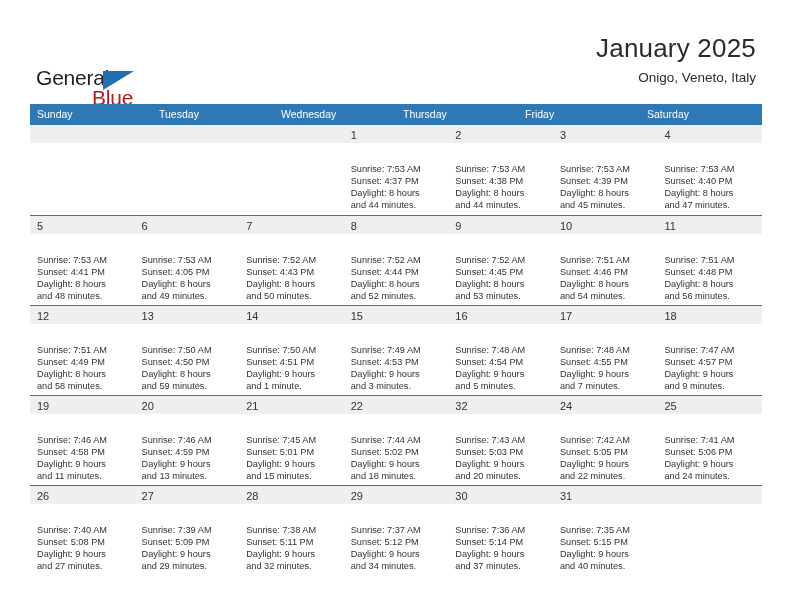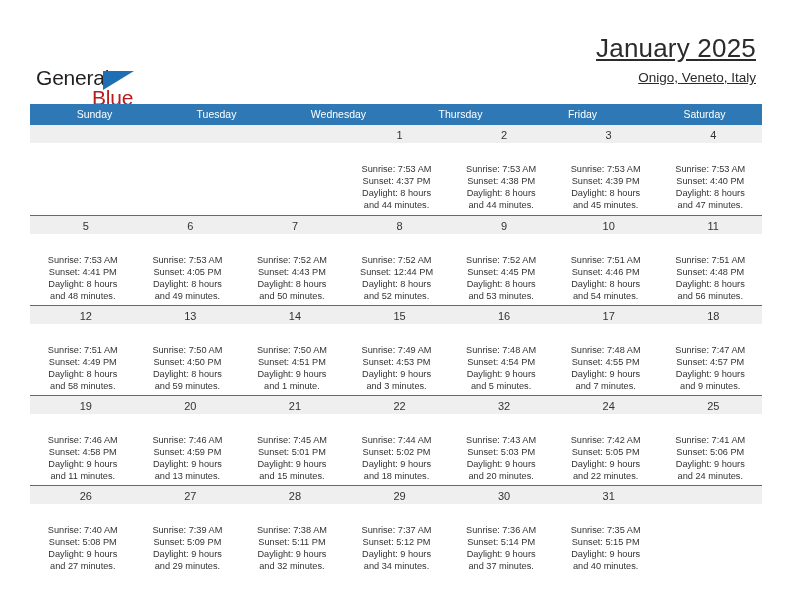--- a/index.html
+++ b/index.html
@@ -66,37 +66,34 @@
     right: 0;
     top: 0;
     text-align: right;
   }
   .cal-title {
     font-size: 26px;
     color: #2b2b2b;
     font-weight: normal;
     line-height: 32px;
     letter-spacing: 0.2px;
-    text-decoration: underline;
   }
   .cal-subtitle {
     font-size: 13.5px;
     color: #2b2b2b;
     line-height: 20px;
     margin-top: 4px;
-    text-decoration: underline;
   }
 
   
   .calendar {
     position: absolute;
     left: 30px;
     top: 104px;
     width: 732px;
-    text-align: center;
   }
   .weekday-row {
     display: flex;
     background: #2e79b5;
     height: 21px;
   }
   .weekday {
     flex: 1 1 0;
     color: #ffffff;
     font-size: 10.5px;
@@ -238,21 +235,21 @@
               <div class="day-line">Sunrise: 7:52 AM</div>
               <div class="day-line">Sunset: 4:43 PM</div>
               <div class="day-line">Daylight: 8 hours</div>
               <div class="day-line">and 50 minutes.</div>
             </div>
           </div>
           <div class="day-cell">
             <div class="day-number-band"><span class="day-number">8</span></div>
             <div class="day-body">
               <div class="day-line">Sunrise: 7:52 AM</div>
-              <div class="day-line">Sunset: 12:44 PM</div>
+              <div class="day-line">Sunset: 4:44 PM</div>
               <div class="day-line">Daylight: 8 hours</div>
               <div class="day-line">and 52 minutes.</div>
             </div>
           </div>
           <div class="day-cell">
             <div class="day-number-band"><span class="day-number">9</span></div>
             <div class="day-body">
               <div class="day-line">Sunrise: 7:52 AM</div>
               <div class="day-line">Sunset: 4:45 PM</div>
               <div class="day-line">Daylight: 8 hours</div>

